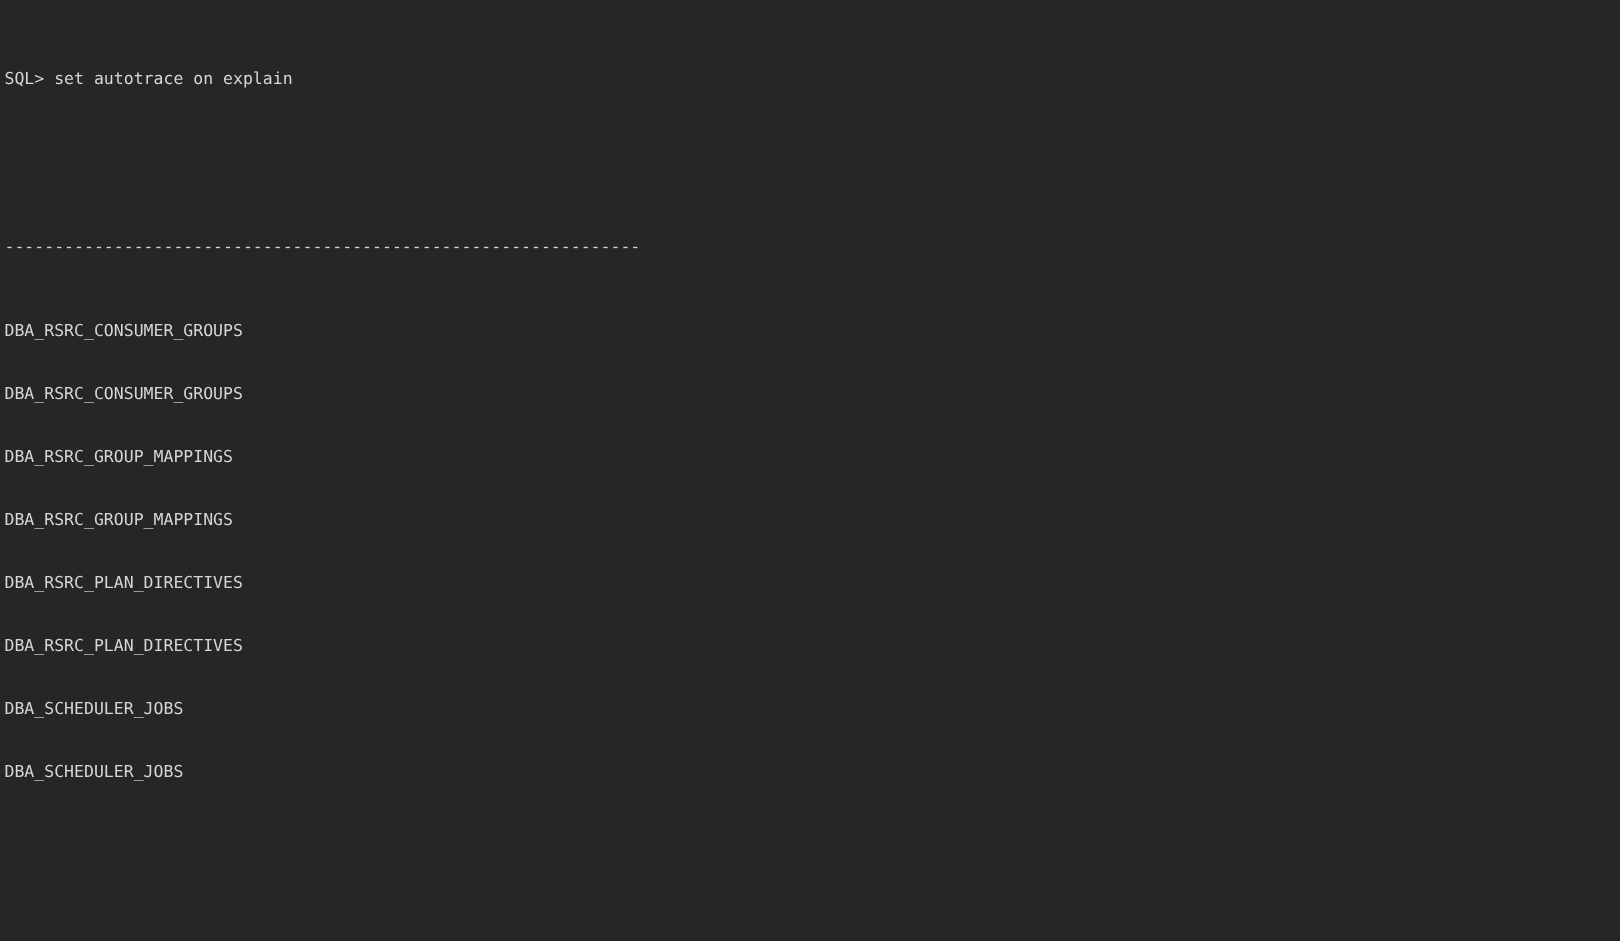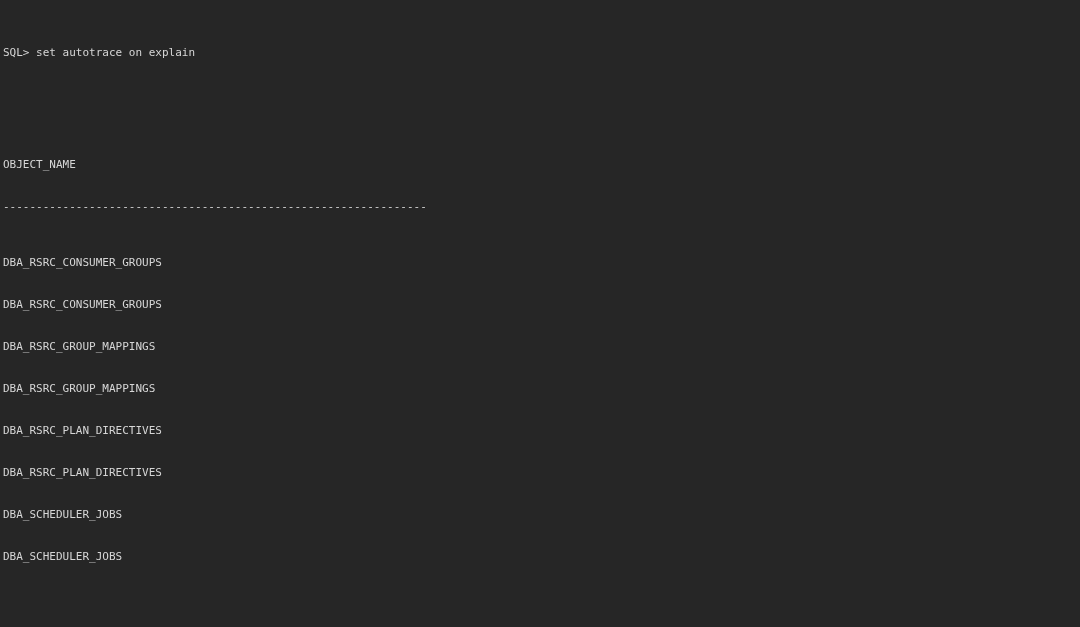--- a/index.html
+++ b/index.html
@@ -38,21 +38,20 @@
 </style>
 </head>
 <body style="background: rgb(38, 38, 38);">
 
 <div id="terminal" style="background: rgb(38, 38, 38); color: rgb(214, 214, 214);">
 
   <div class="line">SQL&gt; set autotrace on explain</div>
 
   <div class="blank"></div>
 
-  <div class="line">OBJECT_NAME</div>
   <div class="line">----------------------------------------------------------------</div>
 
   <div class="line">DBA_RSRC_CONSUMER_GROUPS</div>
   <div class="line">DBA_RSRC_CONSUMER_GROUPS</div>
   <div class="line">DBA_RSRC_GROUP_MAPPINGS</div>
   <div class="line">DBA_RSRC_GROUP_MAPPINGS</div>
   <div class="line">DBA_RSRC_PLAN_DIRECTIVES</div>
   <div class="line">DBA_RSRC_PLAN_DIRECTIVES</div>
   <div class="line">DBA_SCHEDULER_JOBS</div>
   <div class="line">DBA_SCHEDULER_JOBS</div>

